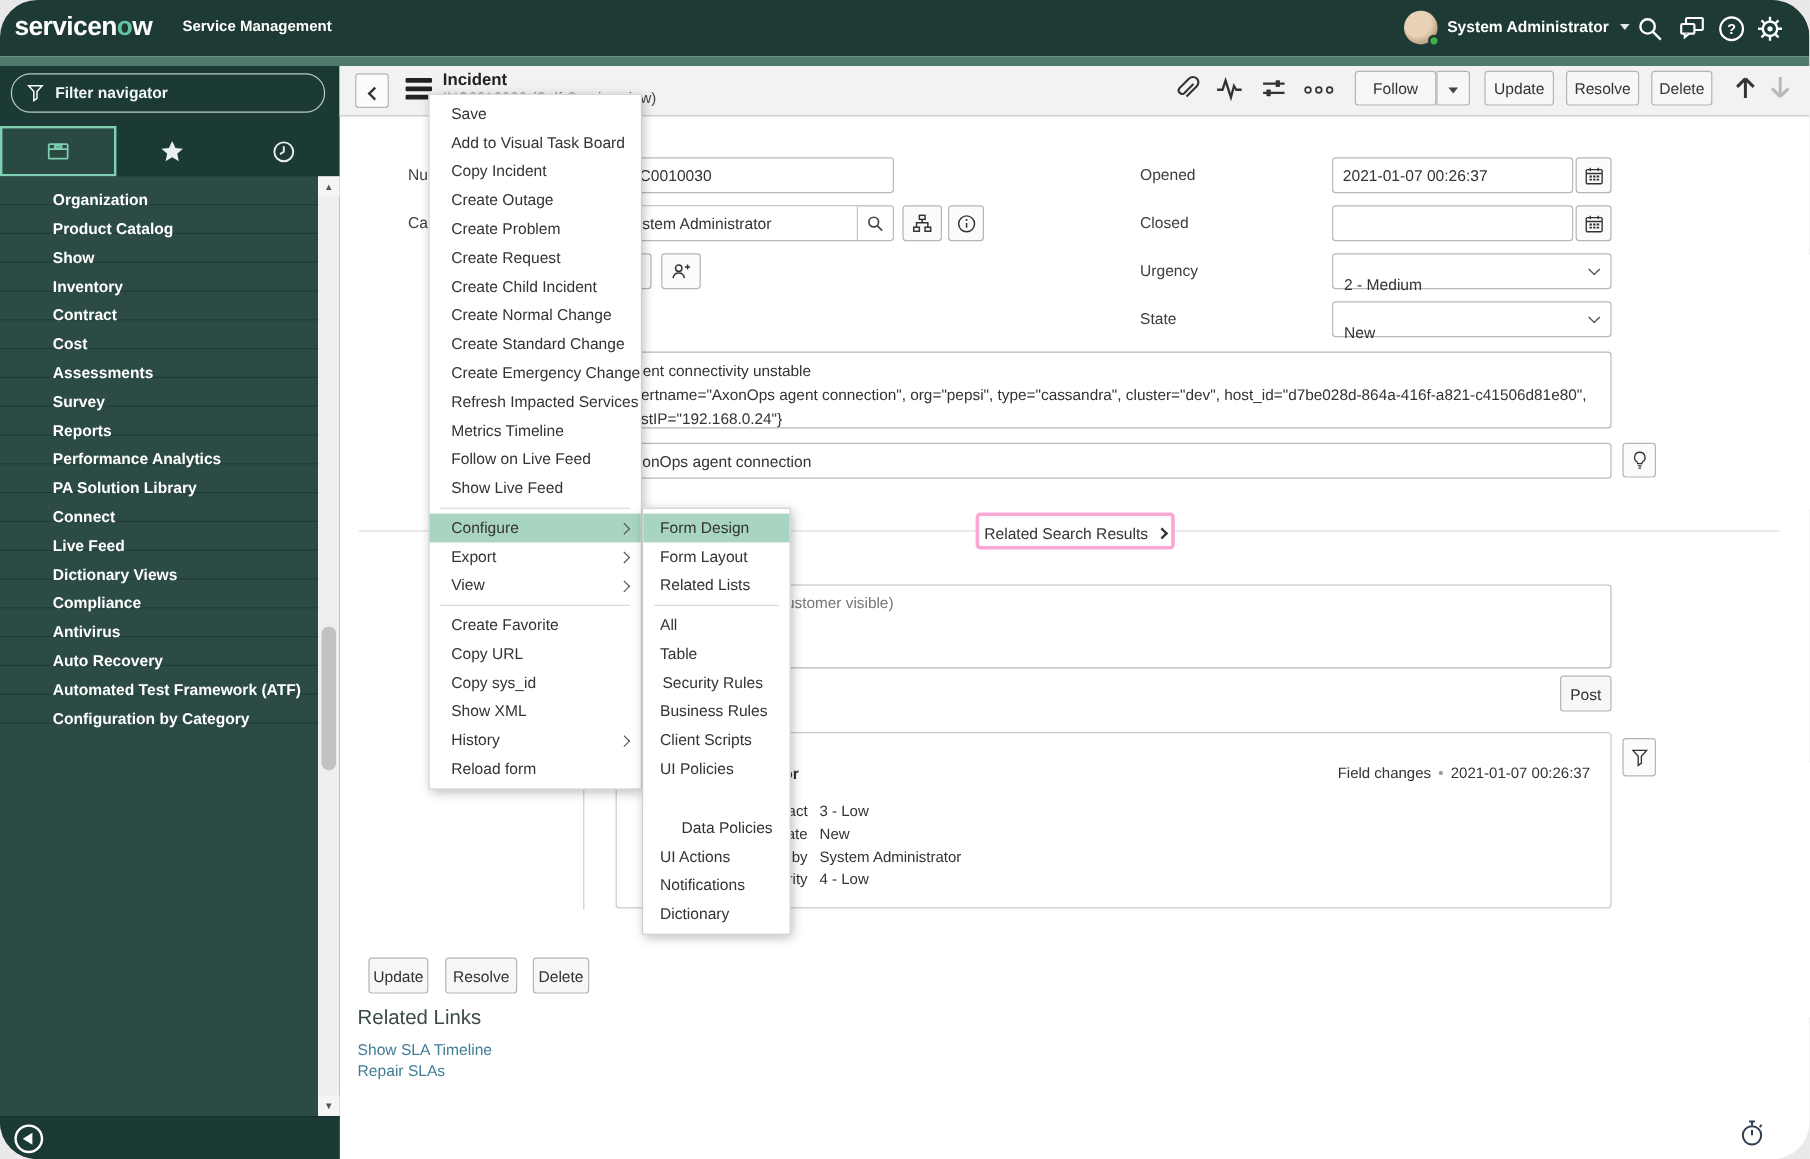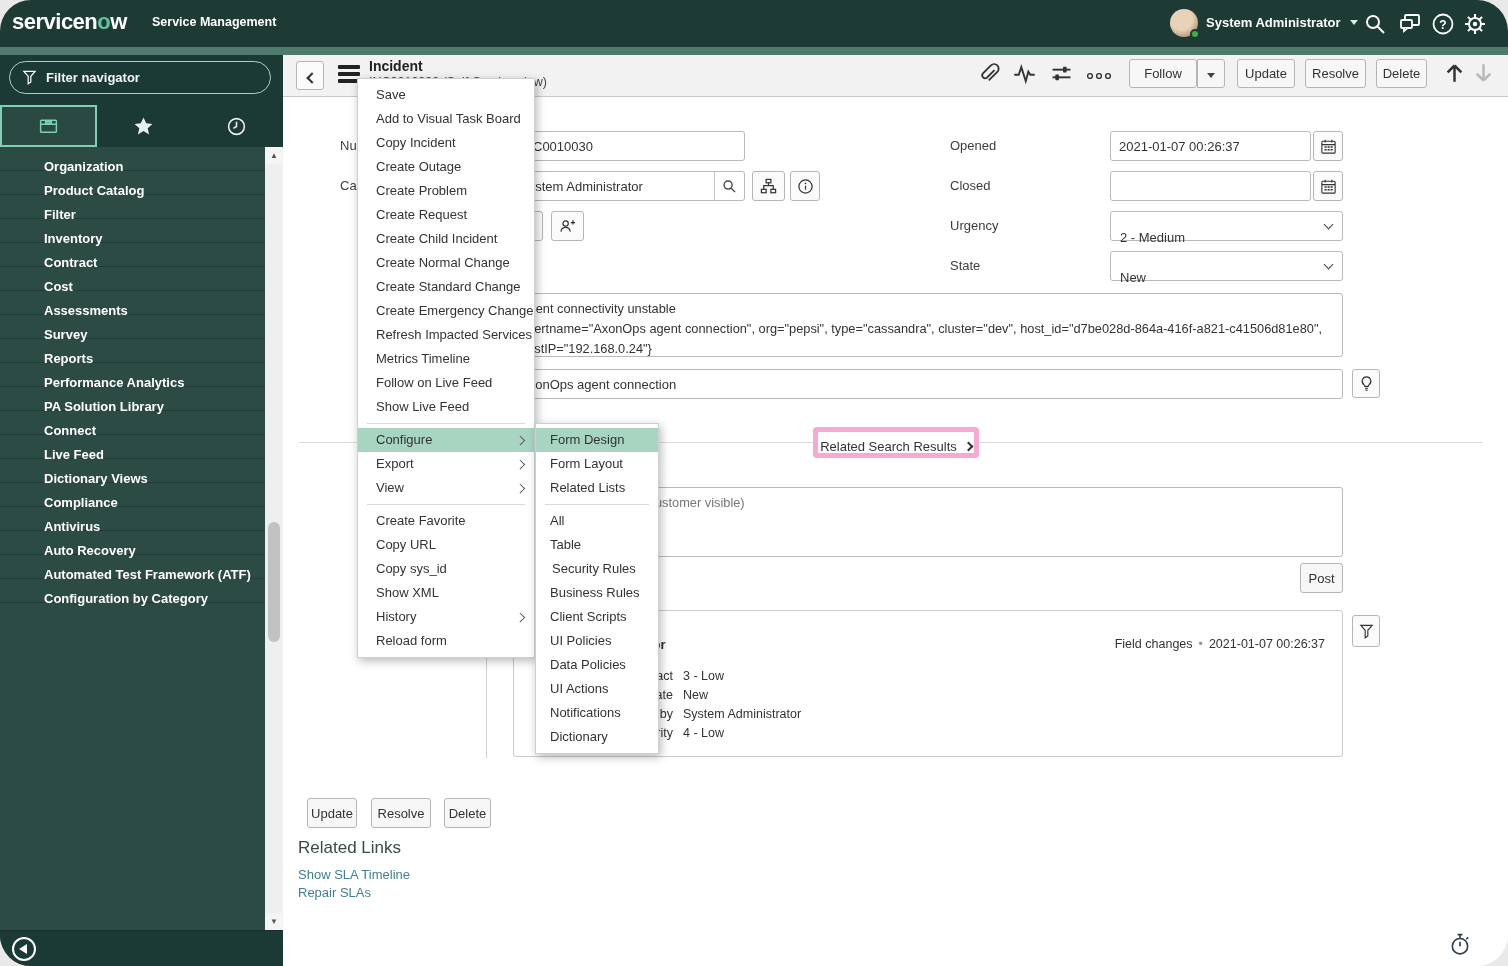--- a/index.html
+++ b/index.html
@@ -87,21 +87,21 @@
   .ref-search svg { width:15px; height:15px; }
   .sel { position:absolute; height:30px; border:1px solid #b9b9b9; border-radius:3px; background:#fff;
     font-size:13px; color:#333; line-height:28px; padding:12px 26px 0 9px; cursor:pointer; }
   .sel .sel-chev { position:absolute; right:10px; top:9px; width:7px; height:7px; border-right:1.8px solid #444;
     border-bottom:1.8px solid #444; transform:rotate(45deg); }
   textarea.ta { position:absolute; border:1px solid #b9b9b9; border-radius:3px; resize:none; overflow:hidden;
     font-family:"Liberation Sans", sans-serif; font-size:12.8px; line-height:1.55; color:#333; padding:5px 8px; outline:none; }
   textarea.ta::placeholder { color:#767676; opacity:1; }
   .hr-line { position:absolute; height:1px; background:#dcdcdc; }
   .rsr-btn { position:absolute; left:813px; top:372px; width:166px; height:31px; background:#fff;
-    border:5px solid #f9a8d4; border-radius:4px; font-size:13px; color:#333; line-height:29px; text-align:center;
+    border:3px solid #f9a8d4; border-radius:4px; font-size:13px; color:#333; line-height:29px; text-align:center;
     cursor:pointer; z-index:2; }
   .rsr-btn .chev-r { display:inline-block; width:7px; height:7px; border-top:2px solid #333; border-right:2px solid #333;
     transform:rotate(45deg); margin-left:8px; vertical-align:1px; }
 
   
   .act-card { position:absolute; left:230px; top:555px; width:830px; height:147px; border:1px solid #cccccc;
     border-radius:3px; background:#fff; }
   .act-vline { position:absolute; left:203px; top:573px; width:1px; height:130px; background:#cfcfcf; }
   .act-avatar { position:absolute; left:188px; top:563px; width:30px; height:30px; border-radius:50%;
     background: radial-gradient(circle at 40% 35%, #e8d3b8 0 45%, #b99c7d 75%, #8f7a60); border:1px solid #bbb; }
@@ -197,21 +197,21 @@
         <svg viewBox="0 0 20 20" fill="none" stroke="#e9efec" stroke-width="1.5">
             <circle cx="10" cy="10" r="7.5"></circle>
             <path d="M10 5.5V10L7 11.8"></path>
           </svg>
       </div>
     </div>
 
     <nav class="nav-list">
       <div class="nav-item">Organization</div>
       <div class="nav-item">Product Catalog</div>
-      <div class="nav-item">Filter</div>
+      <div class="nav-item">Show</div>
       <div class="nav-item">Inventory</div>
       <div class="nav-item">Contract</div>
       <div class="nav-item">Cost</div>
       <div class="nav-item">Assessments</div>
       <div class="nav-item">Survey</div>
       <div class="nav-item">Reports</div>
       <div class="nav-item">Performance Analytics</div>
       <div class="nav-item">PA Solution Library</div>
       <div class="nav-item">Connect</div>
       <div class="nav-item">Live Feed</div>
@@ -437,19 +437,19 @@
     <div class="mi hl" style="padding:0 14px;">Form Design</div>
     <div class="mi" style="padding:0 14px;">Form Layout</div>
     <div class="mi" style="padding:0 14px;">Related Lists</div>
     <div class="menu-div"></div>
     <div class="mi" style="padding:0 14px;">All</div>
     <div class="mi" style="padding:0 14px;">Table</div>
     <div class="mi" style="padding:0 16px;">Security Rules</div>
     <div class="mi" style="padding:0 14px;">Business Rules</div>
     <div class="mi" style="padding:0 14px;">Client Scripts</div>
     <div class="mi" style="padding:0 14px;">UI Policies</div>
-    <div class="mi" style="padding:0 14px;">Data Policies</div>
+    <div class="mi" style="padding:0 32px;margin-top:25px;">Data Policies</div>
     <div class="mi" style="padding:0 14px;">UI Actions</div>
     <div class="mi" style="padding:0 14px;">Notifications</div>
     <div class="mi" style="padding:0 14px;">Dictionary</div>
   </div>
 
 </div>
 
 </body></html>

